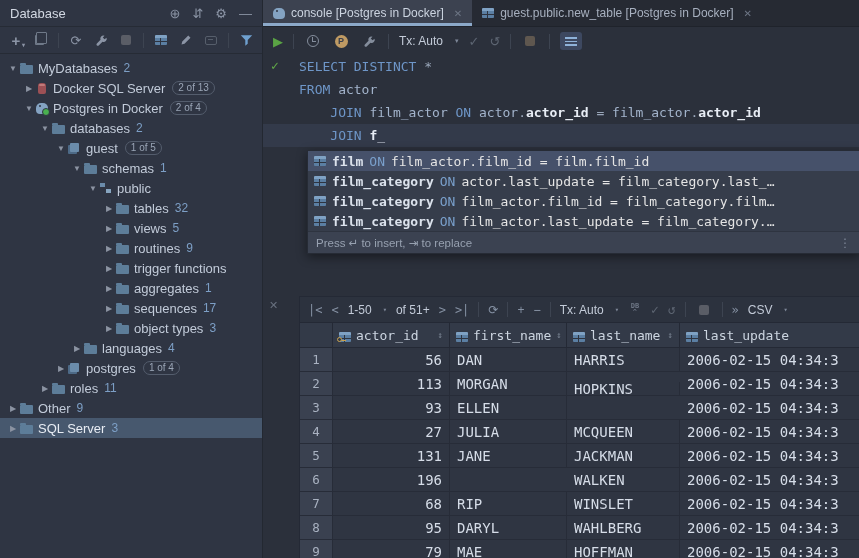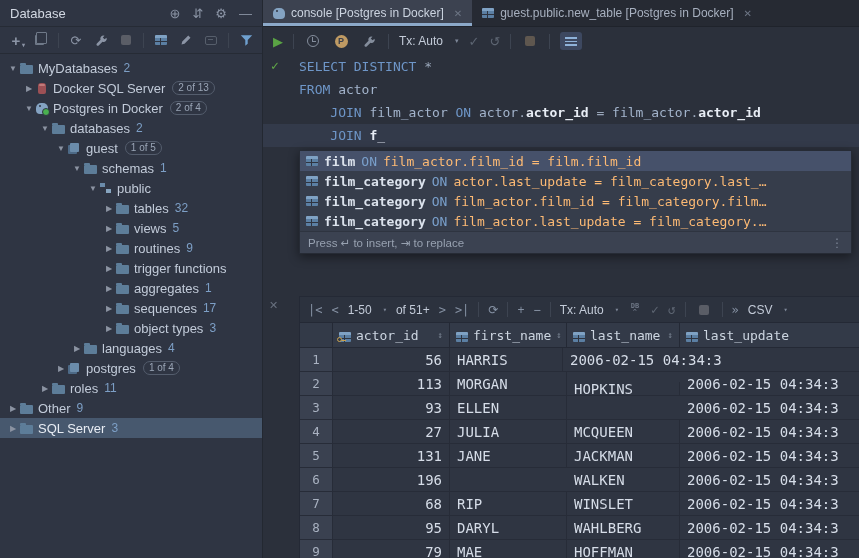--- a/index.html
+++ b/index.html
@@ -96,28 +96,28 @@
   .code-line { height:23px; line-height:23px; padding-left:36px; white-space:pre; color:#c6cfdc; }
   .code-line.current { background:#333a4a; }
   .tk-kw { color:#6e96c8; }
   .tk-id { color:#a3b4cc; }
   .tk-bold { color:#e8edf5; font-weight:bold; }
   .tk-op { color:#9aa7ba; }
   .tk-sp { }
   .tk-caret { color:#d8dee9; }
 
   
-  .popup { position:absolute; left:36px; top:95px; width:553px; background:#363d4b;
+  .popup { position:absolute; left:44px; top:95px; width:553px; background:#363d4b;
     border:1px solid #262b35; box-shadow:0 3px 10px rgba(0,0,0,.45); z-index:5; }
   .cmp-row { height:20px; display:flex; align-items:center; padding:0 6px; gap:6px;
     font-size:13px; white-space:nowrap; overflow:hidden; cursor:pointer; }
   .cmp-row.sel { background:#46516a; }
   .cmp-name { color:#dbe2ec; font-weight:bold; }
   .cmp-kw { color:#7aa0cc; }
-  .cmp-detail { color:#fdba74; }
+  .cmp-detail { color:#e5e5e5; }
   .popup-footer { height:22px; display:flex; align-items:center; padding:0 8px; background:#3b4251;
     border-top:1px solid #2e3440; color:#97a1b0; font-size:11.5px; font-family:"Liberation Sans",sans-serif; }
   .popup-footer .spacer { flex:1; }
   .more-dots { color:#7e8798; font-size:12px; }
 
   
   .results-close { position:absolute; left:6px; top:299px; color:#68707e; font-size:11px; cursor:pointer; z-index:4; }
   .results { position:absolute; left:36px; right:0; top:296px; bottom:0; overflow:hidden;
     background:#2e3340; border:1px solid #242935; border-right:none; border-bottom:none; }
   .res-toolbar { height:26px; display:flex; align-items:center; padding:0 8px; gap:9px;
@@ -447,20 +447,21 @@
             </div>
             <div class="gh-cell" style="width: 176px; flex: 1 1 0%; border-right: none;">
               <span class="colicon"><span class="ic ic-grid"></span></span>
               <span>last_update</span>
             </div>
           </div>
         <div id="grid-body">
             <div class="gr">
               <div class="g-num">1</div>
               <div class="g-cell num" style="width: 117px;">56</div>
+              <div class="g-cell" style="width: 117px;">DAN</div>
               <div class="g-cell" style="width: 113px;">HARRIS</div>
               <div class="g-cell" style="width: 176px; flex: 1 1 0%; border-right: none;">2006-02-15 04:34:3</div>
             </div>
             <div class="gr">
               <div class="g-num">2</div>
               <div class="g-cell num" style="width: 117px;">113</div>
               <div class="g-cell" style="width: 117px;">MORGAN</div>
               <div class="g-cell" style="width: 113px; margin-top: 10px;">HOPKINS</div>
               <div class="g-cell" style="width: 176px; flex: 1 1 0%; border-right: none;">2006-02-15 04:34:3</div>
             </div>

